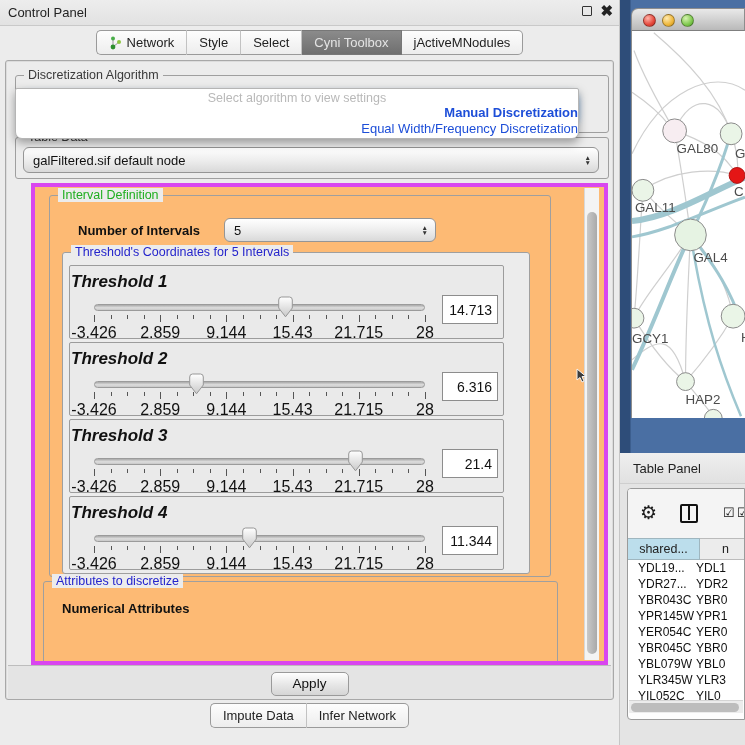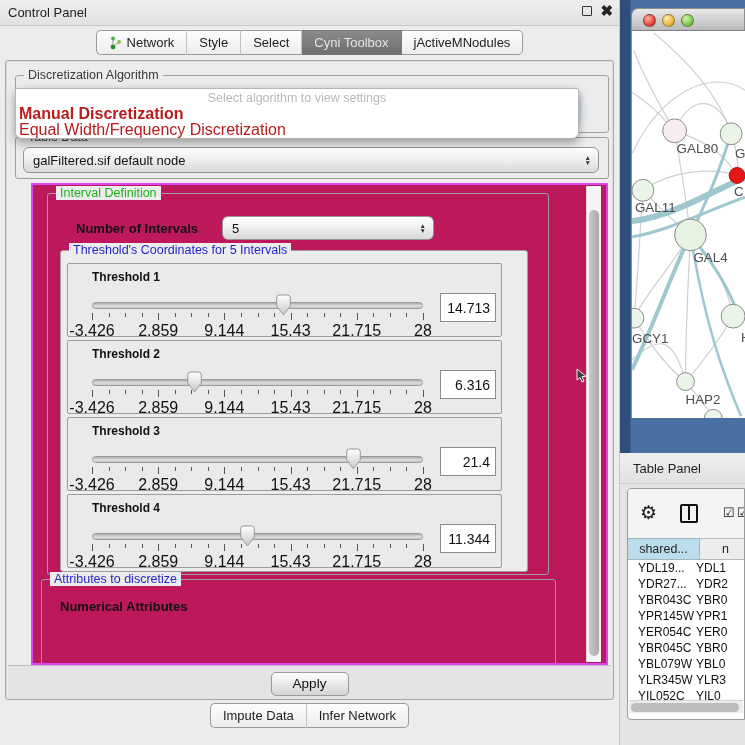--- a/index.html
+++ b/index.html
@@ -36,34 +36,34 @@
   
   .combo { position:absolute; border:1px solid #959595; border-radius:6px; display:flex; align-items:center; padding:0 22px 0 9px;
            font-size:13px; color:#111; background:linear-gradient(#ffffff,#ececec 55%,#d9d9d9); box-shadow: inset 0 1px 0 rgba(255,255,255,.8); }
   .combo .arrows { position:absolute; right:7px; top:50%; transform:translateY(-50%); font-size:6.5px; color:#333; line-height:5px; text-align:center; }
   .combo.focus { border-color:#6fa3da; box-shadow:0 0 6px 2px rgba(90,160,230,.85), inset 0 1px 0 rgba(255,255,255,.8); }
 
   
   .popup { position:absolute; left:9px; top:27px; width:564px; height:51px; background:#fff; border:1px solid #b5b5b5;
            border-radius:2px 2px 7px 7px; box-shadow:0 4px 10px rgba(0,0,0,.35); z-index:20; overflow:hidden; }
   .popup .ph { height:16px; text-align:center; font-size:12.5px; color:#b9b9b9; padding-top:2px; }
-  .popup .opt { height:16px; font-size:16px; color:#b91c1c; padding-left:3px; }
+  .popup .opt { height:16px; font-size:13px; color:#1d4ed8; padding-left:3px;text-align:right; }
   .popup .opt.first { font-weight:bold; }
 
   
-  .scrollpane { position:absolute; left:25px; top:122px; width:577px; height:482px; border:2px solid #d946ef; background:#be185d; overflow:hidden; }
+  .scrollpane { position:absolute; left:25px; top:122px; width:577px; height:482px; border:4px solid #d946ef; background:#fdba74; overflow:hidden; }
   .v-scrollbar { position:absolute; top:1px; bottom:1px; right:5px; width:15px; background:#f4f4f4; border-left:1px solid #d8d8d8; }
   .v-scrollbar .thumb { position:absolute; left:2px; width:10px; top:24px; bottom:6px; border-radius:6px;
                         background:linear-gradient(90deg,#c9c9c9,#a9a9a9); }
 
   .bold-label { font-weight:bold; font-size:13px; color:#111; position:absolute; }
 
   
   .thresh-panel { position:absolute; left:6px; width:435px; height:74px; border:1px solid #9c9c9c; border-radius:2px; background:#eaeaea; }
-  .t-label { position:absolute; left:24px; top:6px; font-weight:bold; font-size:12px; color:#111; }
+  .t-label { position:absolute; left:1px; top:6px; font-weight:bold; font-size:17px; color:#111;font-style:italic; }
   .track-wrap { position:absolute; left:24px; top:38px; width:331px; height:7px; }
   .track { width:100%; height:7px; border-radius:4px; background:linear-gradient(#a9a9a9,#dedede 55%,#c7c7c7); border:1px solid #9b9b9b; }
   .thumb-svg { position:absolute; top:-8px; }
   .ticks { position:absolute; left:24px; top:49px; width:331px; height:8px; }
   .tick { position:absolute; width:1px; background:#555; top:0; }
   .tick.minor { height:4px; }
   .tick.major { height:7px; }
   .tick-labels { position:absolute; left:24px; top:58px; width:331px; height:11px; }
   .tick-lab { position:absolute; transform:translateX(-50%); font-size:16px; font-weight:normal; color:#111; white-space:nowrap; }
   .t-value { position:absolute; right:5px; top:29px; width:56px; height:29px; background:#fff; border:1px solid #8d8d8d;

